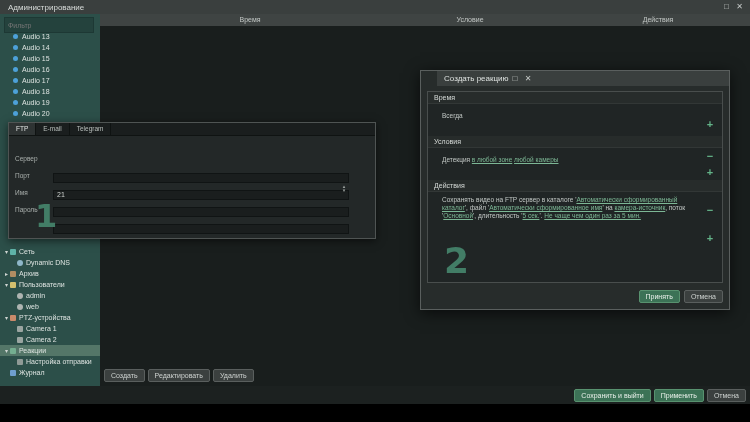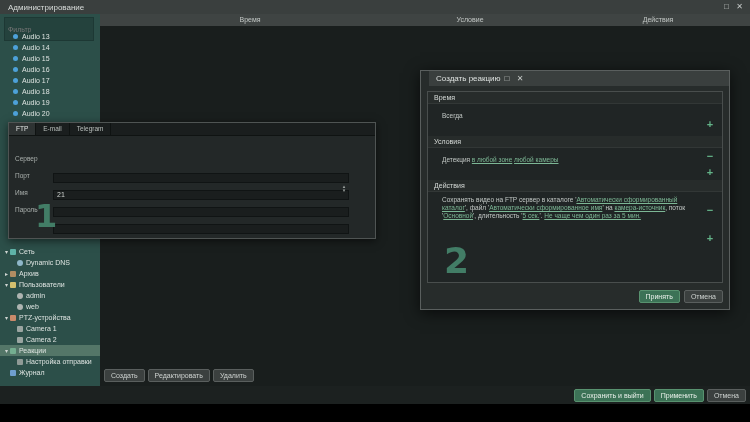--- a/index.html
+++ b/index.html
@@ -9,21 +9,21 @@
 
   
   .titlebar{position:absolute;left:0;top:0;right:0;height:14px;background:#3a3f3e;
             display:flex;align-items:center;padding:0 4px 0 8px;box-sizing:border-box;
             font-size:8px;color:#d8dcda;}
   .titlebar .spacer{flex:1;}
   .win-btn{width:13px;height:12px;line-height:12px;text-align:center;font-size:8px;color:#c6cac8;cursor:pointer;}
 
   
   .sidebar{position:absolute;left:0;top:14px;width:100px;bottom:18px;background:#2c4f49;overflow:hidden;}
-  .filter{position:absolute;left:4px;top:3px;width:90px;height:24px;background:#24423d;
+  .filter{position:absolute;left:4px;top:3px;width:90px;height:16px;background:#24423d;
           border:1px solid #1d3834;color:#a8bdb6;font-size:7px;padding:0 3px;box-sizing:border-box;
           outline:none;font-family:inherit;}
   .audio-list{position:absolute;left:0;top:17px;right:0;}
   .audio-item{height:11px;display:flex;align-items:center;padding-left:13px;font-size:7px;color:#dde3e0;cursor:pointer;}
   .sdot{width:5px;height:5px;border-radius:50%;background:#4da1d9;margin-right:4px;flex:0 0 auto;}
 
   .tree{position:absolute;left:0;top:232px;right:0;}
   .tree-item{height:11px;display:flex;align-items:center;font-size:7px;color:#dde3e0;cursor:pointer;white-space:nowrap;}
   .lvl0{padding-left:3px;}
   .lvl1{padding-left:17px;}
@@ -61,21 +61,21 @@
         align-items:center;justify-content:center;cursor:pointer;}
   .spin span{font-size:5px;line-height:4px;color:#9aa09d;}
 
   .big-num{position:absolute;color:#44826a;font-weight:bold;opacity:.95;font-family:"DejaVu Sans",sans-serif;}
   .num1{left:26px;top:76px;font-size:32px;line-height:34px;}
   .num2{left:16px;top:150px;font-size:36px;line-height:38px;}
 
   
   .dialog{position:absolute;left:420px;top:70px;width:310px;height:240px;background:#272c2b;
           border:1px solid #5a5f5e;box-shadow:0 3px 14px rgba(0,0,0,.65);box-sizing:border-box;}
-  .titlebar2{position:absolute;left:8px;top:0;right:0;height:15px;background:#3a3f3e;display:flex;
+  .titlebar2{position:absolute;left:16px;top:0;right:0;height:15px;background:#3a3f3e;display:flex;
              align-items:center;padding:0 4px 0 7px;font-size:8px;color:#dde1df;box-sizing:border-box;}
   .inner{position:absolute;left:6px;top:20px;right:6px;height:192px;background:#202525;
          border:1px solid #494e4d;box-sizing:border-box;overflow:hidden;}
   .sec-h{position:absolute;left:0;right:0;height:12px;line-height:12px;padding-left:6px;font-size:7px;
          color:#d6dbd8;background:#272c2b;border-bottom:1px solid #323736;box-sizing:border-box;}
   .sh-time{top:0;} .sh-cond{top:44px;} .sh-act{top:88px;}
   .sec-val{position:absolute;font-size:6.5px;color:#c3c9c6;}
   .v-time{left:14px;top:20px;}
   .v-cond{left:14px;top:64px;right:30px;}
   .v-act{left:14px;top:104px;right:34px;line-height:8px;}

